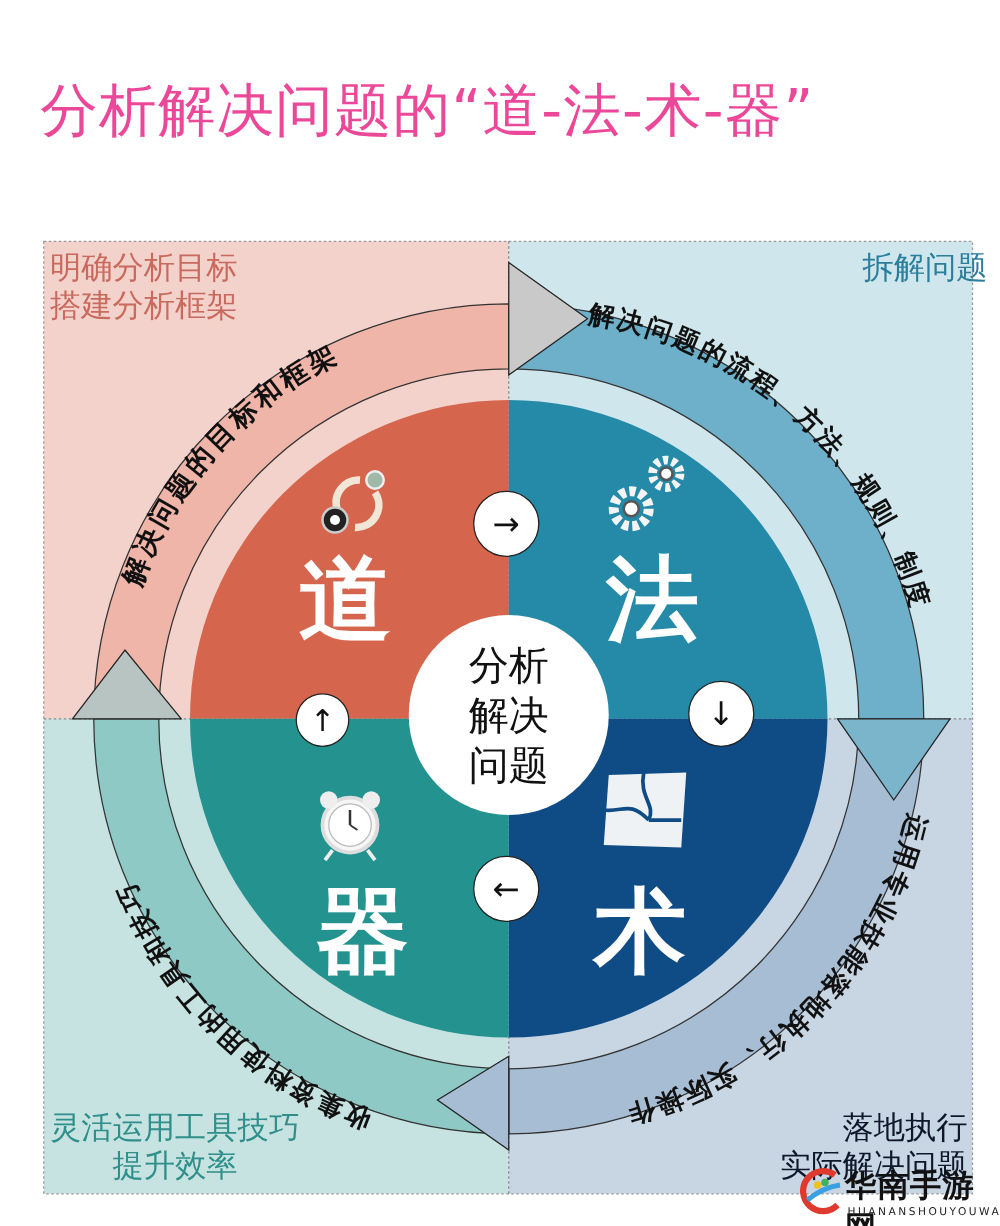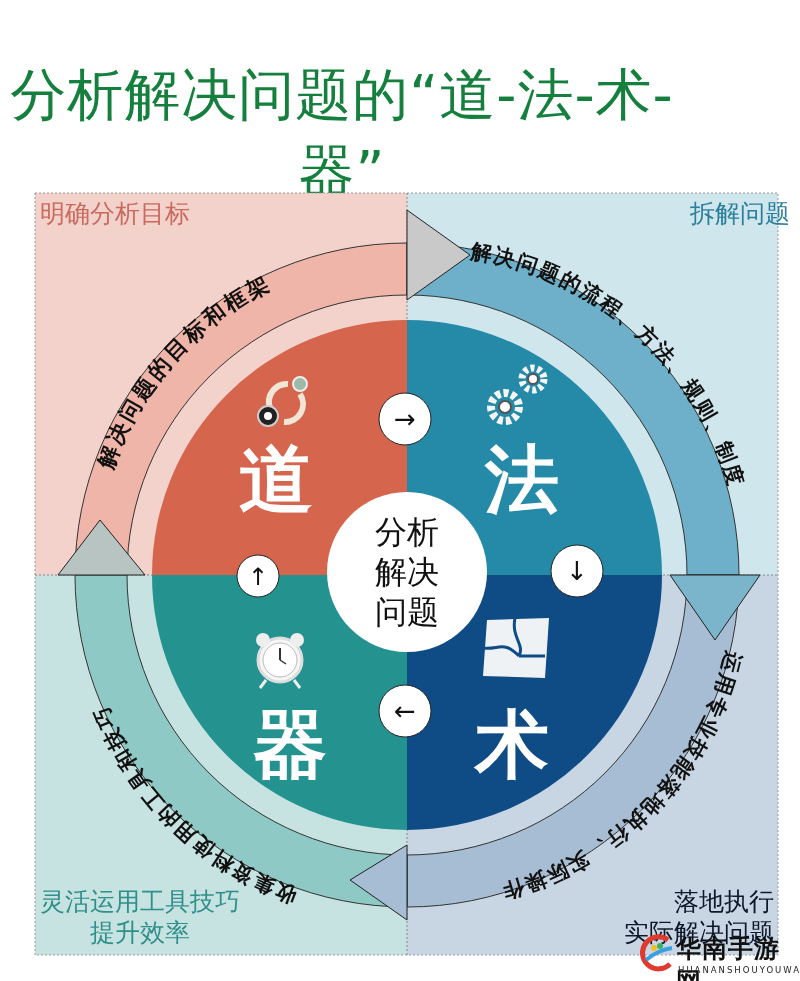--- a/index.html
+++ b/index.html
@@ -1,17 +1,17 @@
 <!DOCTYPE html>
 <html><head>
 <meta charset="utf-8">
 <style>
   html,body{margin:0;padding:0;background:#ffffff;}
   body{width:800px;height:981px;position:relative;overflow:hidden;font-family:"DejaVu Sans","Liberation Sans",sans-serif;}
-  .title{position:absolute;left:0;top:58px;width:684px;text-align:center;font-size:56px;color:#15803d;letter-spacing:1px;font-family:"DejaVu Sans",sans-serif;}
+  .title{position:absolute;left:0;top:58px;width:684px;text-align:center;font-size:46px;color:#ec4899;letter-spacing:1px;font-family:"DejaVu Sans",sans-serif;}
   svg{position:absolute;left:0;top:0;}
   .corner{position:absolute;font-size:25px;line-height:31px;font-family:"DejaVu Sans",sans-serif;}
   .tl{left:40px;top:198px;color:#c96a5e;}
   .tr{right:10px;top:198px;color:#2b7f9c;text-align:right;}
   .bl{left:40px;top:886px;color:#2f8f8b;text-align:center;}
   .br{right:26px;top:886px;color:#0f172a;text-align:right;}
   .wm{position:absolute;left:640px;top:932px;width:160px;height:49px;}
   .wm-text{position:absolute;left:36px;top:0;font-size:25px;font-weight:bold;color:#111;letter-spacing:1px;}
   .wm-sub{position:absolute;left:38px;top:33px;font-size:8.5px;color:#222;letter-spacing:2px;}
 </style>
@@ -111,20 +111,21 @@
   <text x="258" y="585" font-size="24" fill="#111" text-anchor="middle">↑</text>
 
   <circle cx="407" cy="572" r="80" fill="#ffffff"></circle>
   <text x="407" y="543" font-size="32" fill="#111" text-anchor="middle" font-family="DejaVu Sans, sans-serif">分析</text>
   <text x="407" y="583" font-size="32" fill="#111" text-anchor="middle" font-family="DejaVu Sans, sans-serif">解决</text>
   <text x="407" y="623" font-size="32" fill="#111" text-anchor="middle" font-family="DejaVu Sans, sans-serif">问题</text>
 </svg>
 
 <div class="corner tl">
   <div>明确分析目标</div>
+  <div>搭建分析框架</div>
 </div>
 <div class="corner tr">
   <div>拆解问题</div>
 </div>
 <div class="corner bl">
   <div>灵活运用工具技巧</div>
   <div>提升效率</div>
 </div>
 <div class="corner br">
   <div>落地执行</div>

